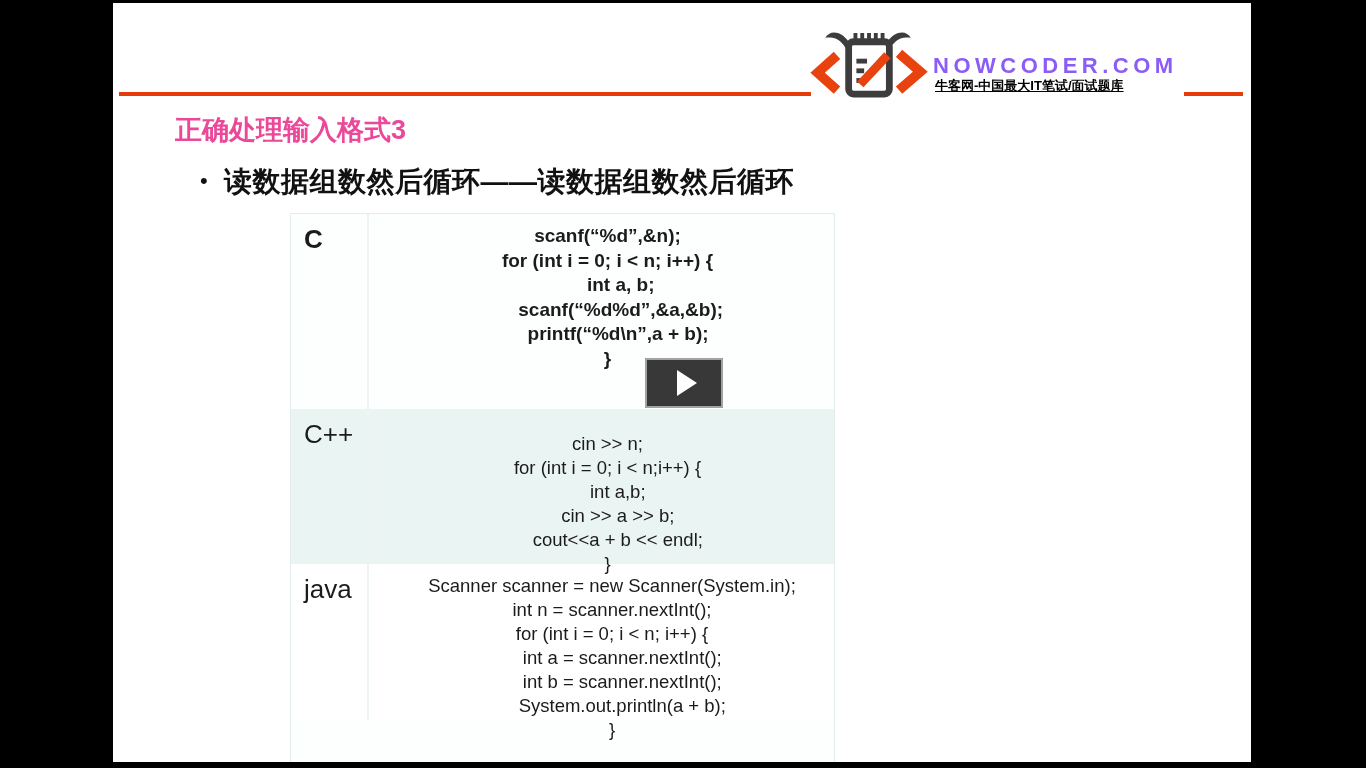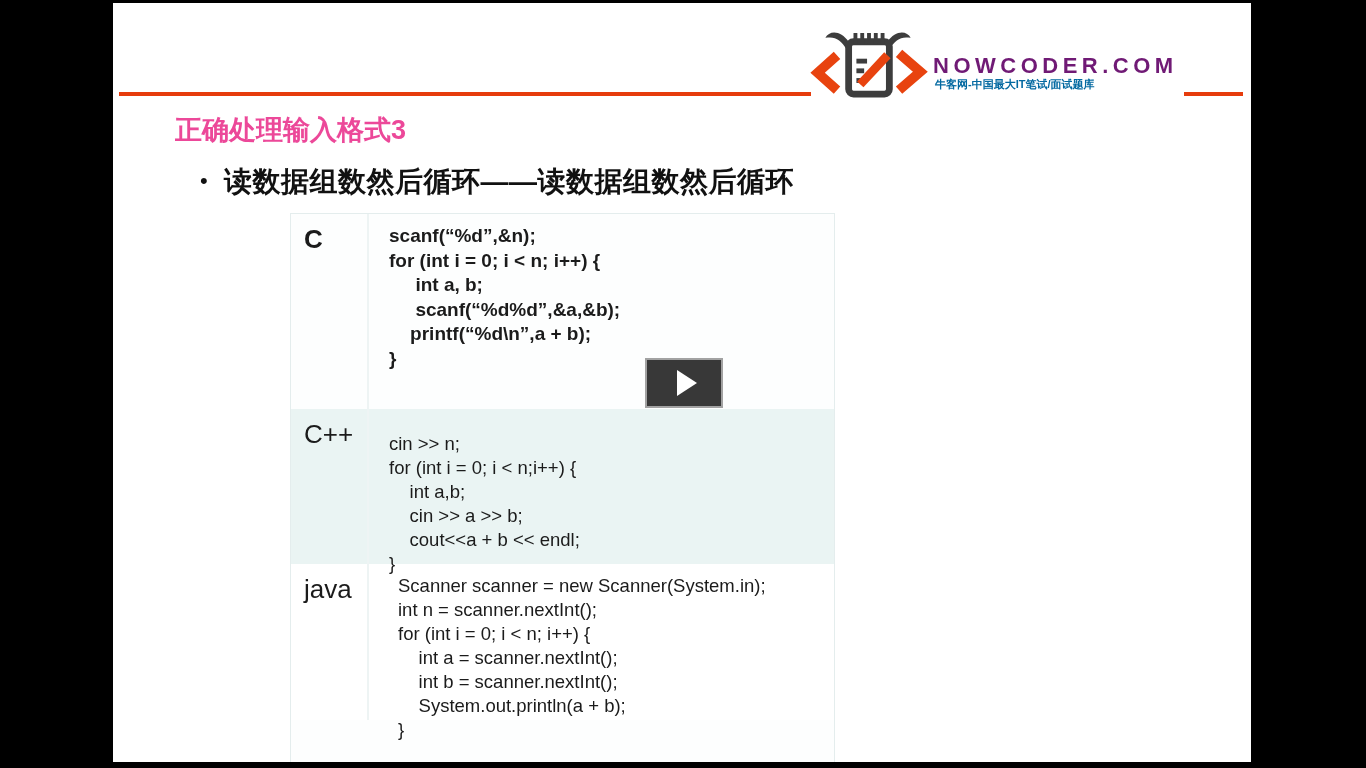--- a/index.html
+++ b/index.html
@@ -19,26 +19,26 @@
   .bar-bottom{ left:0; top:762px; width:1366px; height:6px; z-index:21; }
 
   .redline { position:absolute; height:4px; background:#e63c0d; z-index:2; }
   .redline-left  { left:119px; top:92px; width:692px; }
   .redline-right { left:1184px; top:92px; width:59px; }
 
   .logo { position:absolute; left:806px; top:26px; width:126px; height:78px; z-index:3; }
   .brand {
     position:absolute; left:933px; top:53px;
     font-size:22px; font-weight:600; letter-spacing:4.5px;
-    color:#701a75; white-space:nowrap; z-index:3;
+    color:#8b5cf6; white-space:nowrap; z-index:3;
   }
   .tagline {
     position:absolute; left:935px; top:77px;
-    font-size:11px; font-weight:700; color:#0369a1;
-    white-space:nowrap; z-index:3;
+    font-size:13px; font-weight:700; color:#000000;
+    white-space:nowrap; z-index:3;text-decoration:underline;
   }
 
   .slide-title {
     position:absolute; left:175px; top:112px;
     font-size:27px; font-weight:700; color:#ec4899;
     white-space:nowrap;
   }
   .bullet-dot {
     position:absolute; left:200px; top:168px;
     font-size:22px; color:#111;
@@ -60,23 +60,24 @@
   .row-java { height:156px; background:#ffffff; }
   .label-cell {
     width:78px; flex:0 0 78px;
     border-right:2px solid #eef4f4;
     padding:10px 0 0 13px;
     font-size:26px; color:#1b1b1b;
   }
   .label-bold { font-weight:700; }
   .code-cell {
     flex:1 1 auto;
-    padding:10px 0 0 20px;
+    padding:10px 0 0 12px;
     white-space:pre;
     color:#1b1b1b;
+    text-align:center;
   }
   .code-c   { font-size:19px;   line-height:24.5px; font-weight:700; }
   .code-cpp { font-size:18.5px; line-height:24px;   font-weight:400;margin-top:13px; }
   .code-java{ font-size:18.5px; line-height:24px;   font-weight:400;margin-left:9px; }
 
   .play-button {
     position:absolute; left:645px; top:358px; width:78px; height:50px;
     background:#383838; border:2px solid #a2a2a2;
     display:flex; align-items:center; justify-content:center;
     cursor:pointer; z-index:10;

